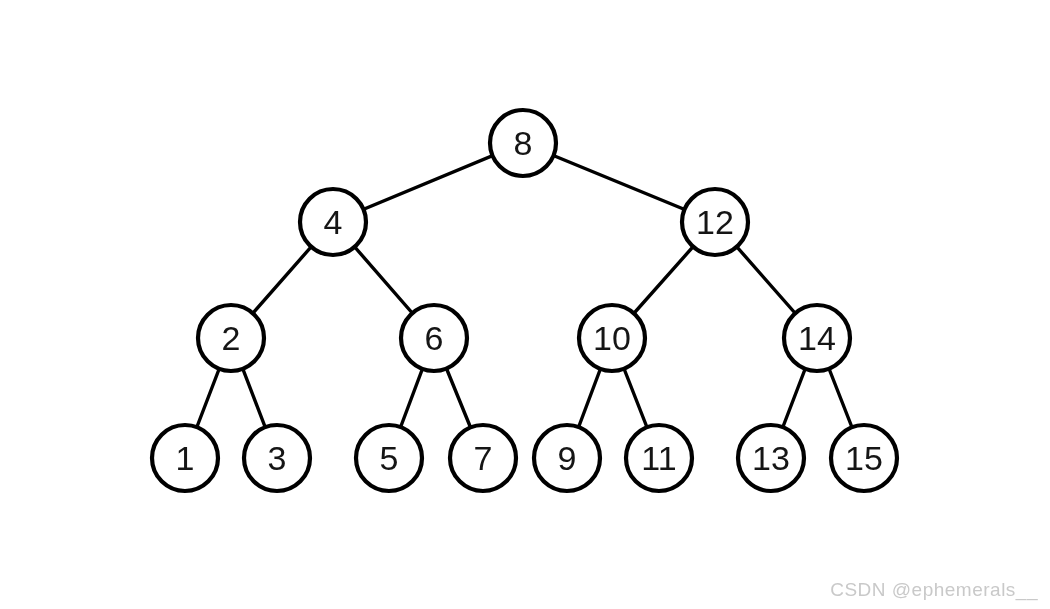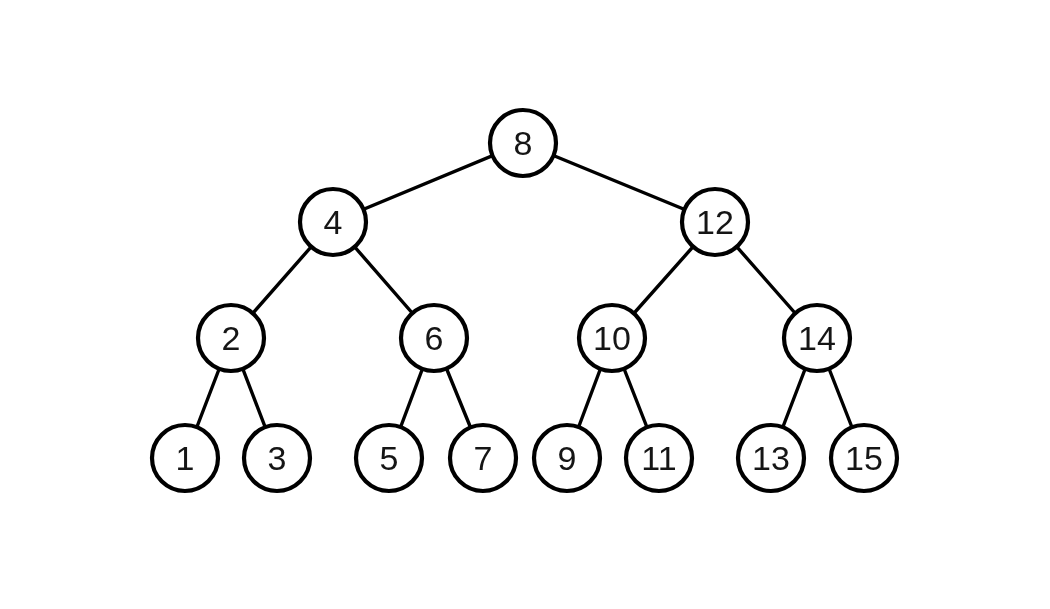--- a/index.html
+++ b/index.html
@@ -125,13 +125,14 @@
         <g>
           <circle cx="771" cy="458" r="33" class="tree-circle"></circle>
           <text x="771" y="470" class="tree-label">13</text>
         </g>
         <g>
           <circle cx="864" cy="458" r="33" class="tree-circle"></circle>
           <text x="864" y="470" class="tree-label">15</text>
         </g>
       </g>
   </svg>
+  <div class="watermark">CSDN @ephemerals__</div>
 </div>
 
 </body></html>

